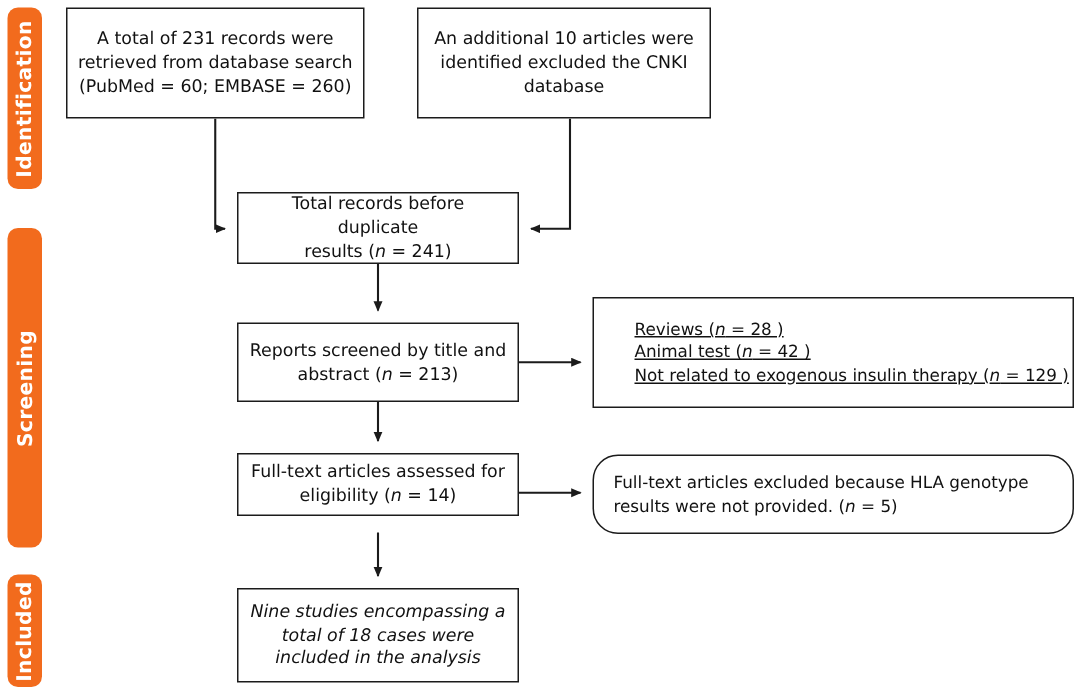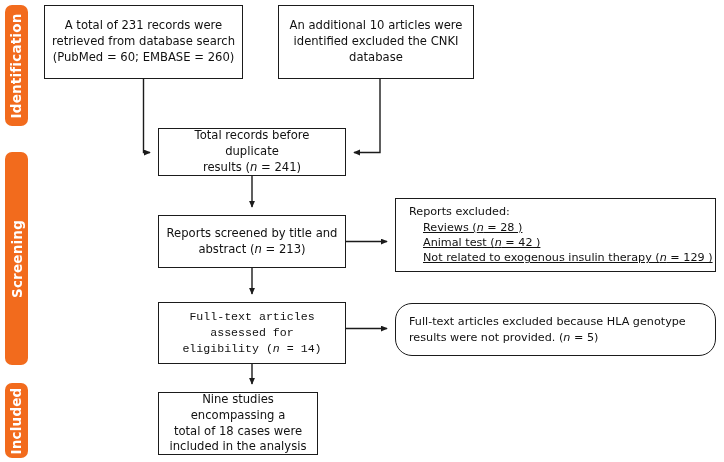--- a/index.html
+++ b/index.html
@@ -138,44 +138,43 @@
 
   <div class="flow-box center-text" style="left:158px; top:215px; width:188px; height:53px;">
     <div class="box-text">
       <div>Reports screened by title and</div>
       <div><span>abstract (</span><span class="nitalic">n</span><span> = 213)</span></div>
     </div>
   </div>
 
   <div class="flow-box left-text" style="left:395px; top:198px; width:321px; height:74px; font-size:11.2px;">
     <div class="box-text">
-      <div class="excl-head">Reports excluded:</div>
       <ul class="excl-list">
         <li class="indented"><span>Reviews (</span><span class="nitalic">n</span><span> = 28 )</span></li>
         <li class="indented"><span>Animal test (</span><span class="nitalic">n</span><span> = 42 )</span></li>
         <li class="indented"><span>Not related to exogenous insulin therapy (</span><span class="nitalic">n</span><span> = 129 )</span></li>
       </ul>
     </div>
   </div>
 
-  <div class="flow-box center-text" style="left:158px; top:302px; width:188px; height:62px;font-family:Liberation Mono, monospace;">
+  <div class="flow-box center-text" style="left:158px; top:302px; width:188px; height:42px;">
     <div class="box-text">
       <div>Full-text articles assessed for</div>
       <div><span>eligibility (</span><span class="nitalic">n</span><span> = 14)</span></div>
     </div>
   </div>
 
   <div class="flow-box left-text" style="left:395px; top:303px; width:321px; height:53px; font-size:11.2px;border-radius:17px;">
     <div class="box-text">
       <div>Full-text articles excluded because HLA genotype</div>
       <div><span>results were not provided. (</span><span class="nitalic">n</span><span> = 5)</span></div>
     </div>
   </div>
 
-  <div class="flow-box center-text" style="left:158px; top:392px; width:160px; height:63px;">
+  <div class="flow-box center-text" style="left:158px; top:392px; width:188px; height:63px;font-style:italic;">
     <div class="box-text">
       <div>Nine studies encompassing a</div>
       <div>total of 18 cases were</div>
       <div>included in the analysis</div>
     </div>
   </div>
 
 </div>
 
 </body></html>

